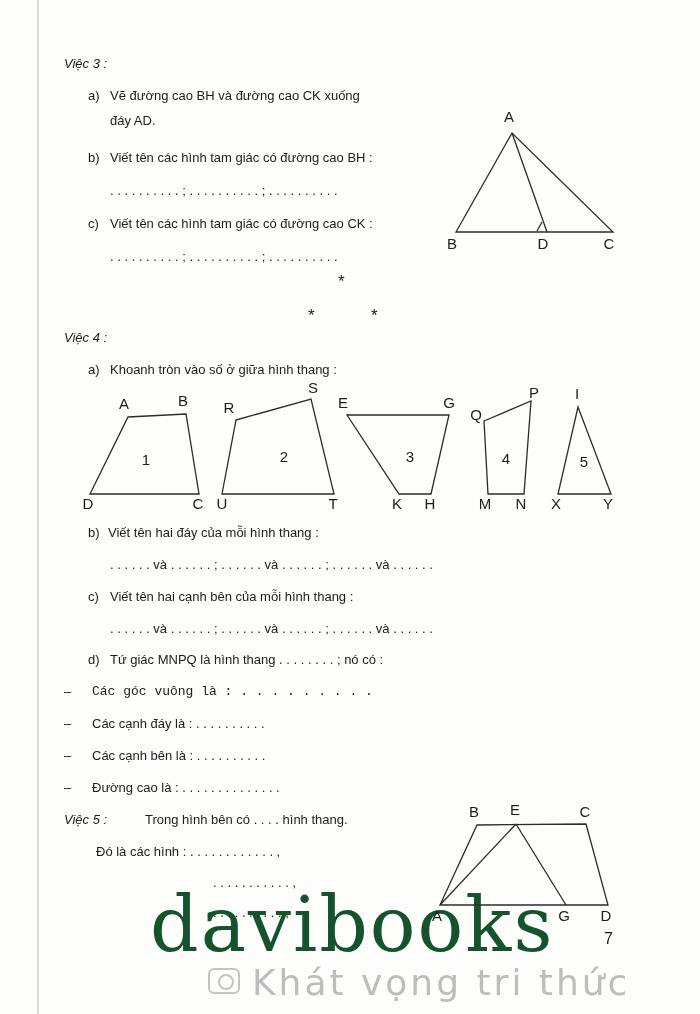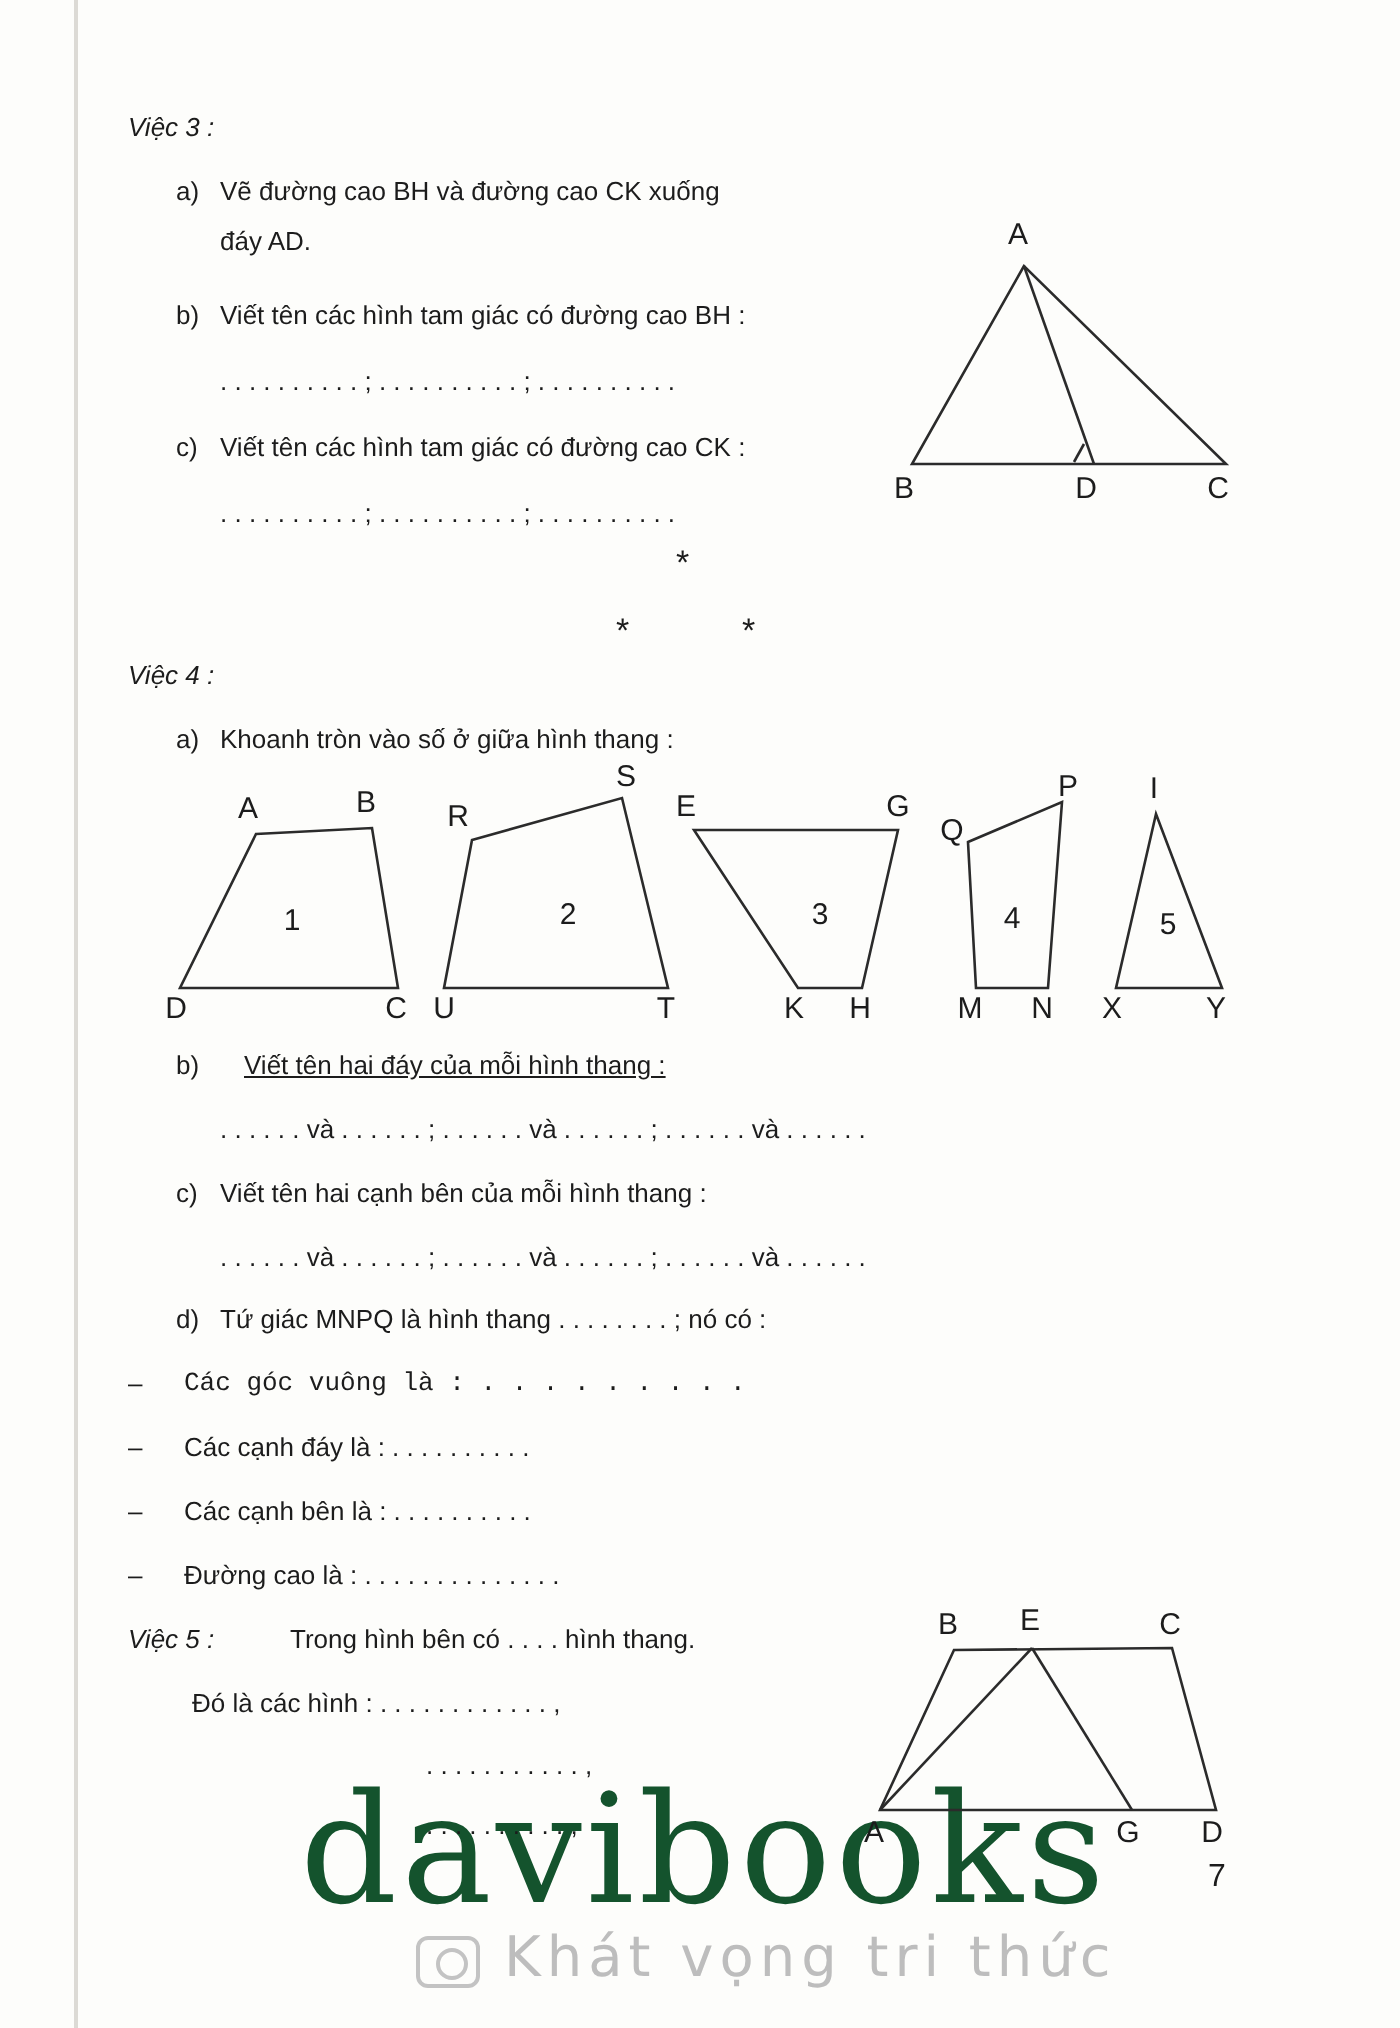--- a/index.html
+++ b/index.html
@@ -14,21 +14,21 @@
   .italic { font-style: italic; }
   .star { position: absolute; font-size: 17px; }
   .edge { position: absolute; left: 37px; top: 0; width: 2px; height: 1014px; background: rgba(125,115,100,0.25); }
   .wm-main {
     position: absolute; left: 150px; top: 880px;
     font-family: "DejaVu Serif", serif; font-size: 76px; color: #14532d;
     letter-spacing: 2px; white-space: nowrap;
   }
   .wm-tag {
     position: absolute; left: 252px; top: 962px;
-    font-family: "DejaVu Sans", sans-serif; font-size: 28px; color: #bdbdbd;
+    font-family: "DejaVu Sans", sans-serif; font-size: 36px; color: #bdbdbd;
     letter-spacing: 3px; white-space: nowrap;
   }
   .wm-logo {
     position: absolute; left: 208px; top: 968px; width: 32px; height: 26px;
     border: 2px solid #c3c3c3; border-radius: 6px;
   }
   .wm-logo::after {
     content: ""; position: absolute; left: 8px; top: 4px; width: 12px; height: 12px;
     border: 2px solid #c3c3c3; border-radius: 50%;
   }
@@ -111,21 +111,21 @@
     <text x="506" y="464" text-anchor="middle">4</text>
 
     <polygon class="shape" points="578,407 611,494 558,494"></polygon>
     <text x="577" y="399" text-anchor="middle">I</text>
     <text x="556" y="509" text-anchor="middle">X</text>
     <text x="608" y="509" text-anchor="middle">Y</text>
     <text x="584" y="467" text-anchor="middle">5</text>
   </svg>
 
   <div class="t" style="left:88px; top:525px;">b)</div>
-  <div class="t" style="left:122px; top:525px;text-decoration:underline;">Viết tên hai đáy của mỗi hình thang :</div>
+  <div class="t" style="left:108px; top:525px;">Viết tên hai đáy của mỗi hình thang :</div>
   <div class="t" style="left:110px; top:557px;">. . . . . . và . . . . . . ; . . . . . . và . . . . . . ; . . . . . . và . . . . . .</div>
 
   <div class="t" style="left:88px; top:589px;">c)</div>
   <div class="t" style="left:110px; top:589px;">Viết tên hai cạnh bên của mỗi hình thang :</div>
   <div class="t" style="left:110px; top:621px;">. . . . . . và . . . . . . ; . . . . . . và . . . . . . ; . . . . . . và . . . . . .</div>
 
   <div class="t" style="left:88px; top:652px;">d)</div>
   <div class="t" style="left:110px; top:652px;">Tứ giác MNPQ là hình thang . . . . . . . . ; nó có :</div>
 
   <div class="t" style="left:64px; top:684px;">–</div>

